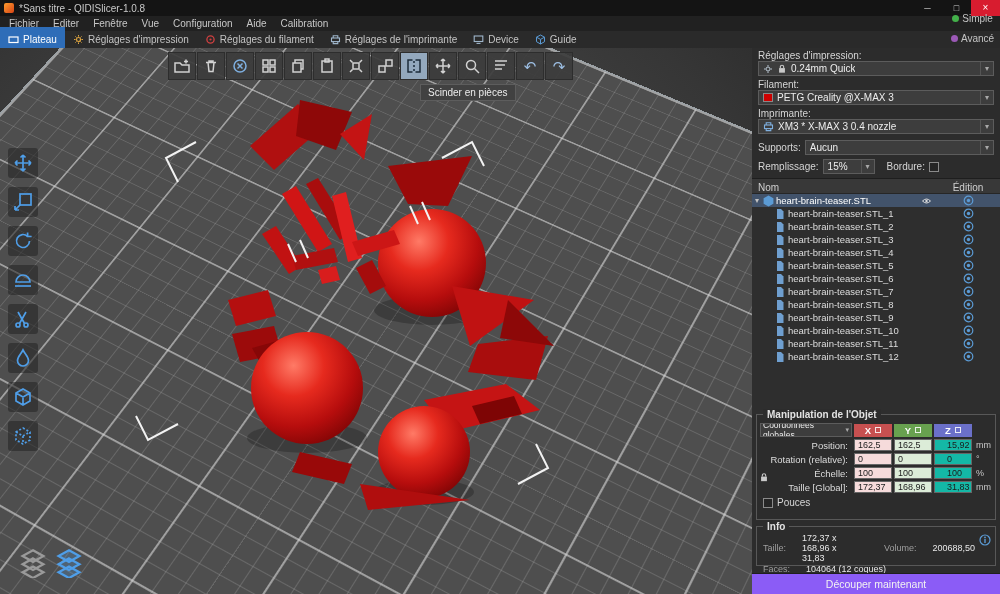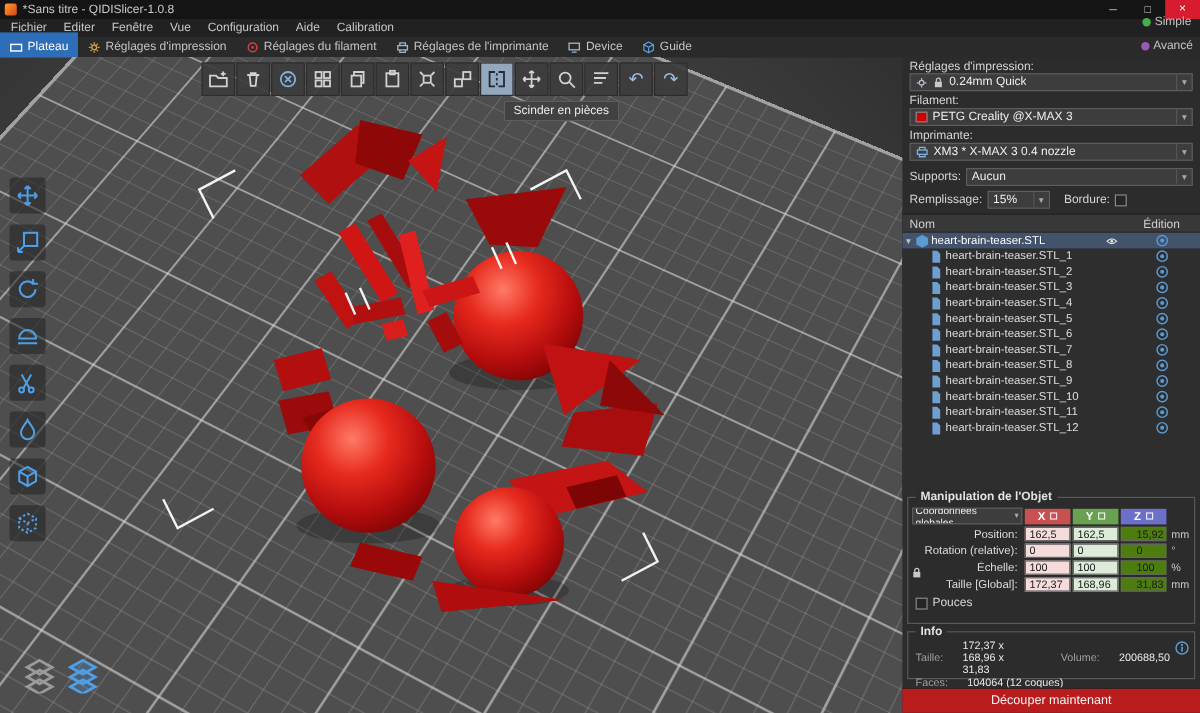--- a/index.html
+++ b/index.html
@@ -99,34 +99,34 @@
   .mgrid { display:grid; grid-template-columns:92px 38px 38px 38px 1fr; gap:2px; align-items:center; margin:2px 3px 0 3px; }
   .mgrid.first { margin-top:8px; }
   .mcombo { position:relative; height:14px; background:#3d3d3d; border:1px solid #5c5c5c; color:#ededed;
             font-size:8.5px; display:flex; align-items:center; padding:0 2px; gap:2px; overflow:hidden; }
   .mcombo .arrow { margin-left:auto; font-size:7px; color:#aaa; }
   .axis { height:13px; color:#fff; font-weight:bold; font-size:9.5px; display:flex; align-items:center; justify-content:center; gap:4px; }
   .axis:after { content:""; width:4px; height:4px; border:1px solid rgba(255,255,255,.85); }
   .ax-x { background:#c75050; } .ax-y { background:#68a14f; } .ax-z { background:#6b70c9; }
   .mlabel { text-align:right; padding-right:4px; color:#dcdcdc; font-size:9.5px; white-space:nowrap; overflow:hidden; }
   .mfield { height:12px; border:1px solid #666; color:#1c1c1c; font-size:9px; display:flex; align-items:center; padding:0 3px; }
-  .c1 { background:#f6dbdb; } .c2 { background:#dcecd8; } .c3 { background:#4d7c0f;padding-left:12px; }
+  .c1 { background:#f6dbdb; } .c2 { background:#dcecd8; } .c3 { background:#14b8a6;padding-left:12px; }
   .munit { color:#c8c8c8; font-size:9px; padding-left:2px; }
   .lock-gutter { position:absolute; left:2px; top:56px; }
   .inches { display:flex; align-items:center; gap:4px; margin:4px 0 0 6px; color:#d5d5d5; }
 
   
   .info { position:absolute; left:4px; right:4px; top:478px; height:40px; border:1px solid #585858; }
   .iline { display:flex; align-items:center; gap:16px; margin:1px 6px 0 6px; font-size:9px; }
   .iline.first { margin-top:6px; }
   .ilabel { color:#9f9f9f; } .ival { color:#e8e8e8; }
   .spacer { flex:1; }
   .info-ico { position:absolute; right:4px; top:7px; }
 
-  .slice { position:absolute; left:0; right:0; bottom:0; height:21px; background:#b91c1c; border-top:1px solid #1f1f1f;
+  .slice { position:absolute; left:0; right:0; bottom:0; height:21px; background:#8b5cf6; border-top:1px solid #1f1f1f;
            color:#f2f2f2; display:flex; align-items:center; justify-content:center; font-size:10.5px; }
 </style>
 </head>
 <body>
 
 <div class="app">
 
   <div class="titlebar">
     <span class="app-ico"></span>
     <span>*Sans titre - QIDISlicer-1.0.8</span>

